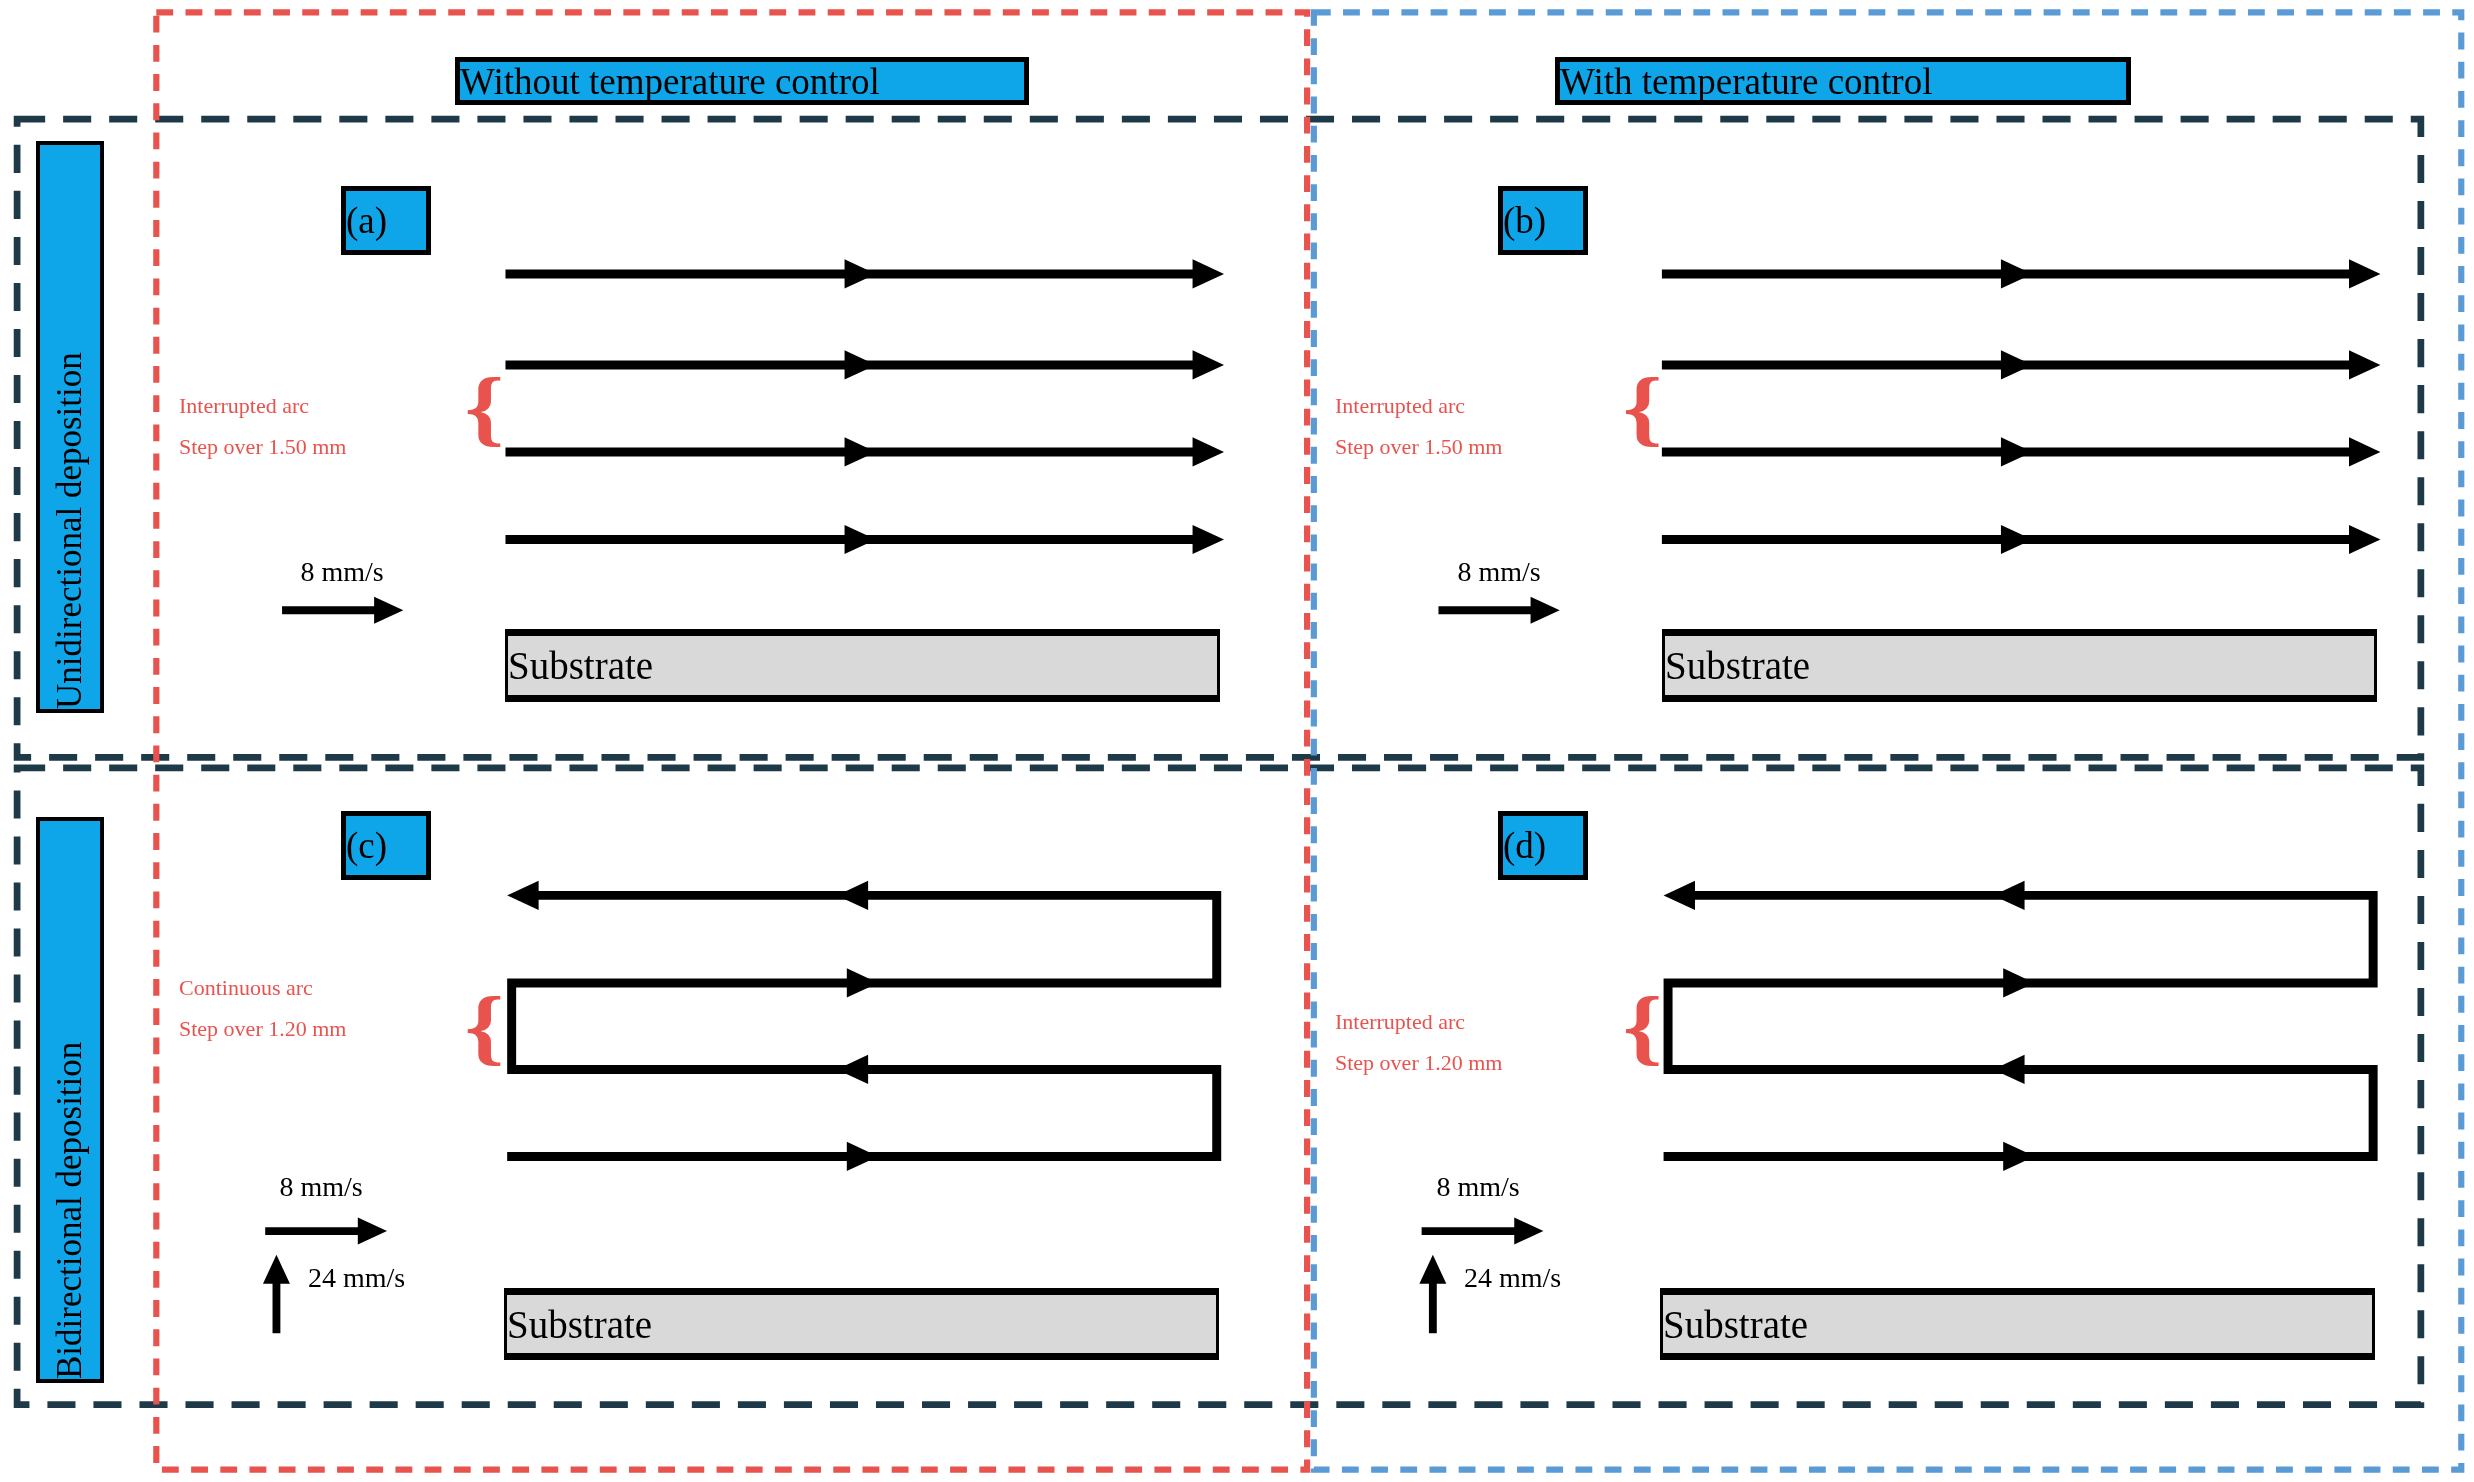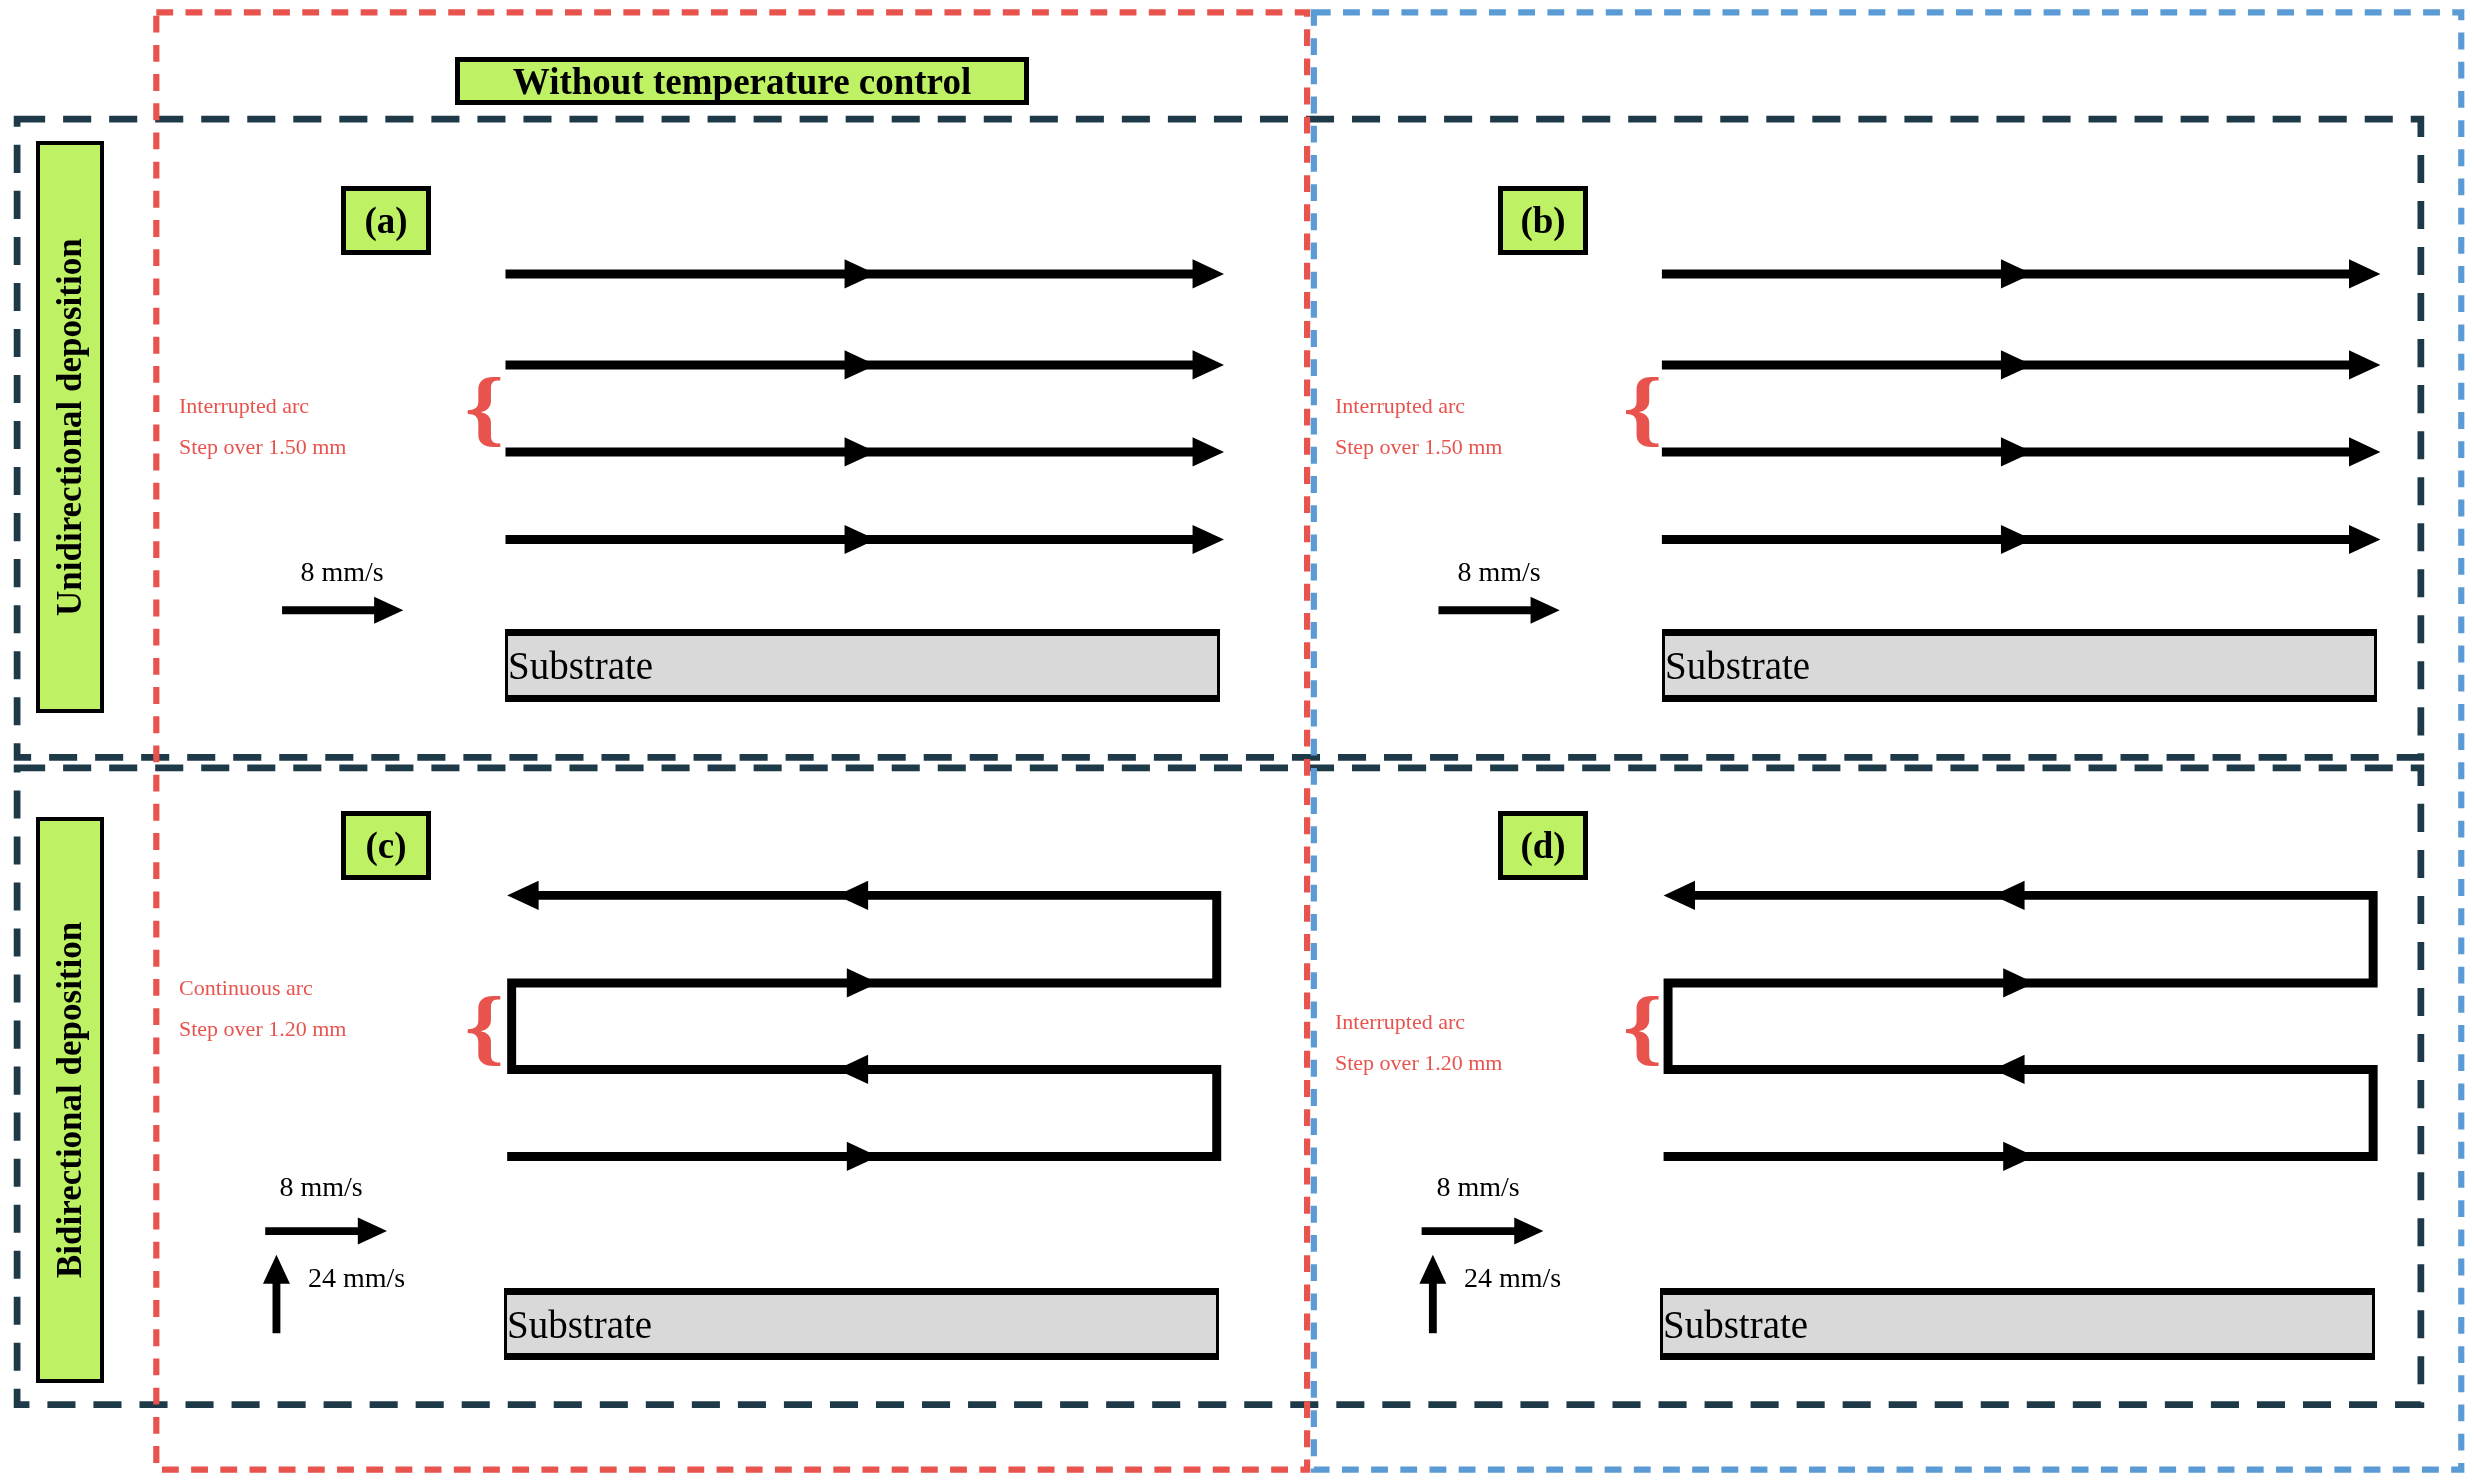--- a/index.html
+++ b/index.html
@@ -8,27 +8,26 @@
     width:2475px;
     height:1482px;
     background:#ffffff;
     font-family:"Liberation Serif","DejaVu Serif",serif;
     color:#000;
     overflow:hidden;
   }
   .layer{position:absolute;left:0;top:0;}
   .box{
     position:absolute;
-    background:#bef264;
+    background:#0ea5e9;
     border:5px solid #000;
     display:flex;
     align-items:center;
-    justify-content:center;
+    justify-content:flex-start;
     box-sizing:border-box;
-    font-weight:bold;
   }
   .header-box{font-size:37px;white-space:nowrap;}
   .side-box{
     border-width:4.5px;
     writing-mode:vertical-rl;
     transform:rotate(180deg);
     font-size:35px;
     white-space:nowrap;
   }
   .letter-box{font-size:37px;}
@@ -147,20 +146,23 @@
       <line class="spd" x1="2532" y1="2193" x2="2707" y2="2193"></line>
       <polygon class="head" points="2749,2193 2697,2169 2697,2217"></polygon>
       <line class="spd" x1="2552" y1="2375" x2="2552" y2="2277"></line>
       <polygon class="head" points="2552,2235 2528,2287 2576,2287"></polygon>
     </g>
   </svg>
 
   <div class="box header-box" style="left:455px;top:57px;width:574px;height:48px;">
     <span>Without temperature control</span>
   </div>
+  <div class="box header-box" style="left:1555px;top:57px;width:576px;height:48px;">
+    <span>With temperature control</span>
+  </div>
 
   <div class="box side-box" style="left:36px;top:141px;width:68px;height:572px;">
     <span>Unidirectional deposition</span>
   </div>
   <div class="box side-box" style="left:36px;top:817px;width:68px;height:566px;">
     <span>Bidirectional deposition</span>
   </div>
 
   <div class="box letter-box" style="left:341px;top:186px;width:90px;height:69px;">
     <span>(a)</span>

